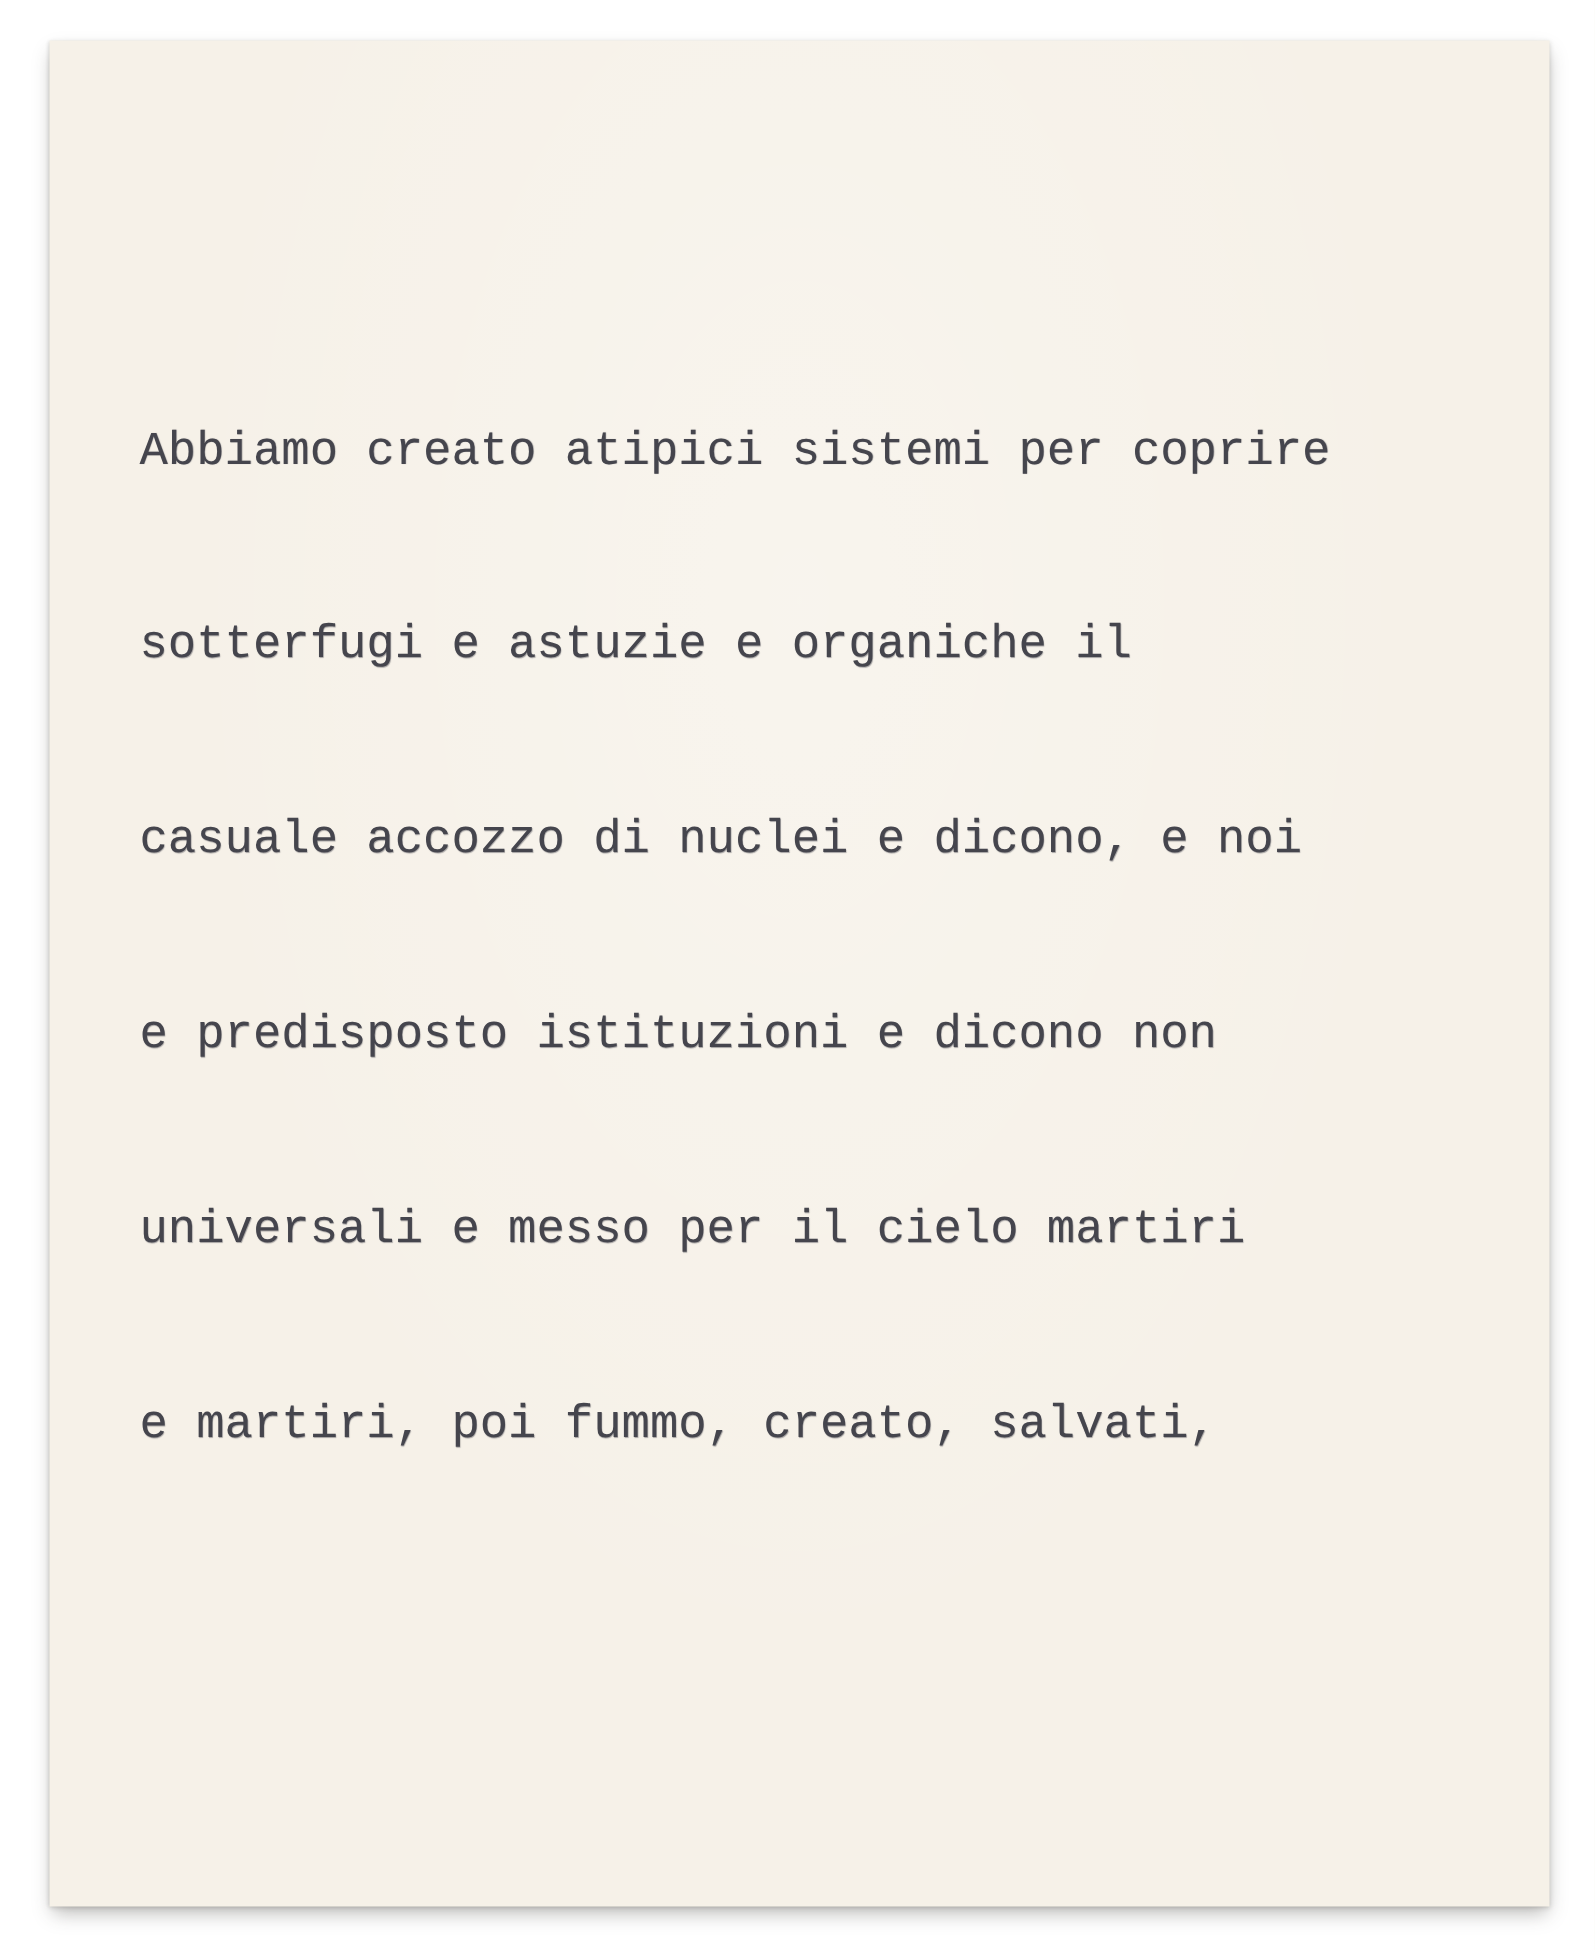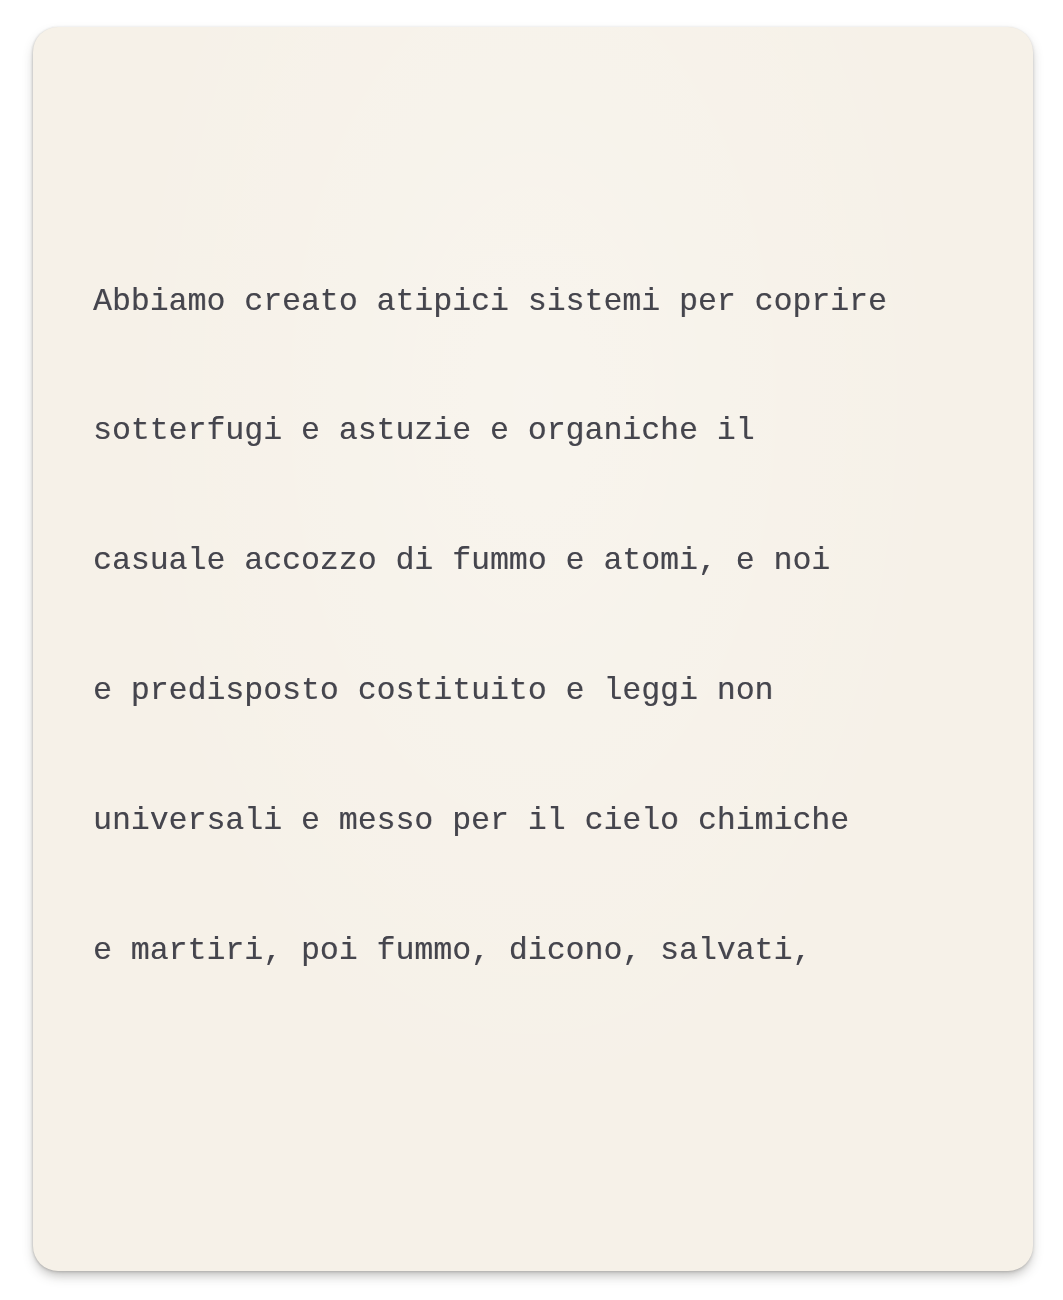--- a/index.html
+++ b/index.html
@@ -1,20 +1,20 @@
 <!DOCTYPE html>
 <html style="--bg: #ffffff; --paper: #f6f1e8; --ink: #45454d;"><head>
 <meta charset="utf-8">
 <style>
   :root {
     --bg: #ffffff;
     --paper: #f6f1e8;
     --ink: #45454d;
   }
-  * { margin: 0; padding: 0; box-sizing: border-box; border-radius: 25px; }
+  * { margin: 0; padding: 0; box-sizing: border-box; }
   html, body {
     width: 1063px;
     height: 1300px;
     background: var(--bg);
     overflow: hidden;
     font-family: "Liberation Mono", "DejaVu Sans Mono", monospace;
   }
   .stage {
     position: relative;
     width: 1063px;
@@ -52,24 +52,24 @@
   }
 </style>
 </head>
 <body>
 
 <div class="stage">
   <div class="paper">
     <div class="poem">
       <div class="poem-line">Abbiamo creato atipici sistemi per coprire</div>
       <div class="poem-line">sotterfugi e astuzie e organiche il</div>
-      <div class="poem-line">casuale accozzo di fummo e atomi, e noi</div>
-      <div class="poem-line">e predisposto costituito e leggi non</div>
-      <div class="poem-line">universali e messo per il cielo chimiche</div>
-      <div class="poem-line">e martiri, poi fummo, dicono, salvati,</div>
+      <div class="poem-line">casuale accozzo di nuclei e dicono, e noi</div>
+      <div class="poem-line">e predisposto istituzioni e dicono non</div>
+      <div class="poem-line">universali e messo per il cielo martiri</div>
+      <div class="poem-line">e martiri, poi fummo, creato, salvati,</div>
       
       
       
       
       
       
       
       
       
       

